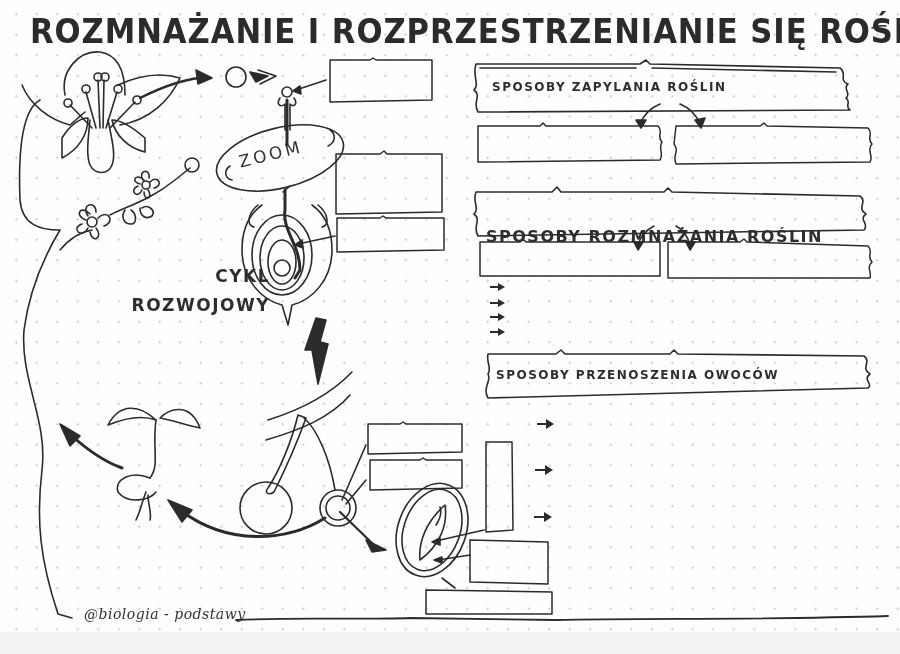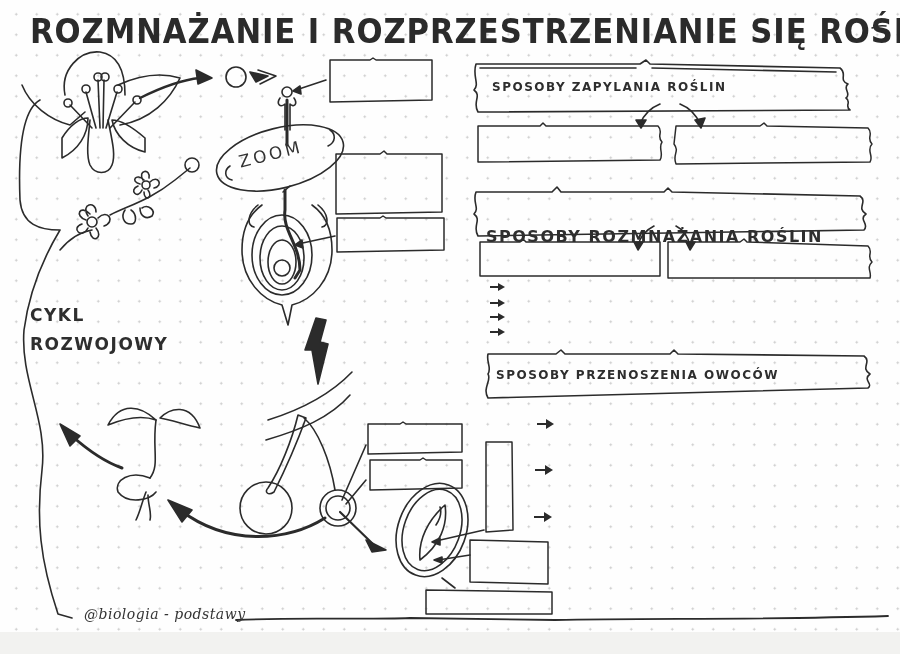--- a/index.html
+++ b/index.html
@@ -28,23 +28,23 @@
       color: #2b2b2b; white-space: nowrap;
       transform: scaleX(0.93); transform-origin: left top;
     }
     .hand {
       position: absolute; color: #2e2e2e;
       font-family: "DejaVu Sans", sans-serif; font-weight: bold;
       letter-spacing: 1.5px; white-space: nowrap;
     }
     .cycle-label {
       position: absolute; left: 30px; top: 262px; width: 240px;
-      text-align: left; color: #2e2e2e;
+      text-align: right; color: #2e2e2e;
       font-family: "DejaVu Sans", sans-serif; font-weight: bold;
-      font-size: 17px; letter-spacing: 1.5px; line-height: 29px; margin-top: 39px;
+      font-size: 17px; letter-spacing: 1.5px; line-height: 29px;
     }
     .zoom-label {
       position: absolute; left: 238px; top: 144px;
       font-family: "DejaVu Sans", sans-serif; font-size: 17px;
       letter-spacing: 3px; color: #333;
       transform: rotate(-14deg);
     }
     .signature {
       position: absolute; left: 84px; top: 606px;
       font-family: "DejaVu Serif", serif; font-style: italic;

